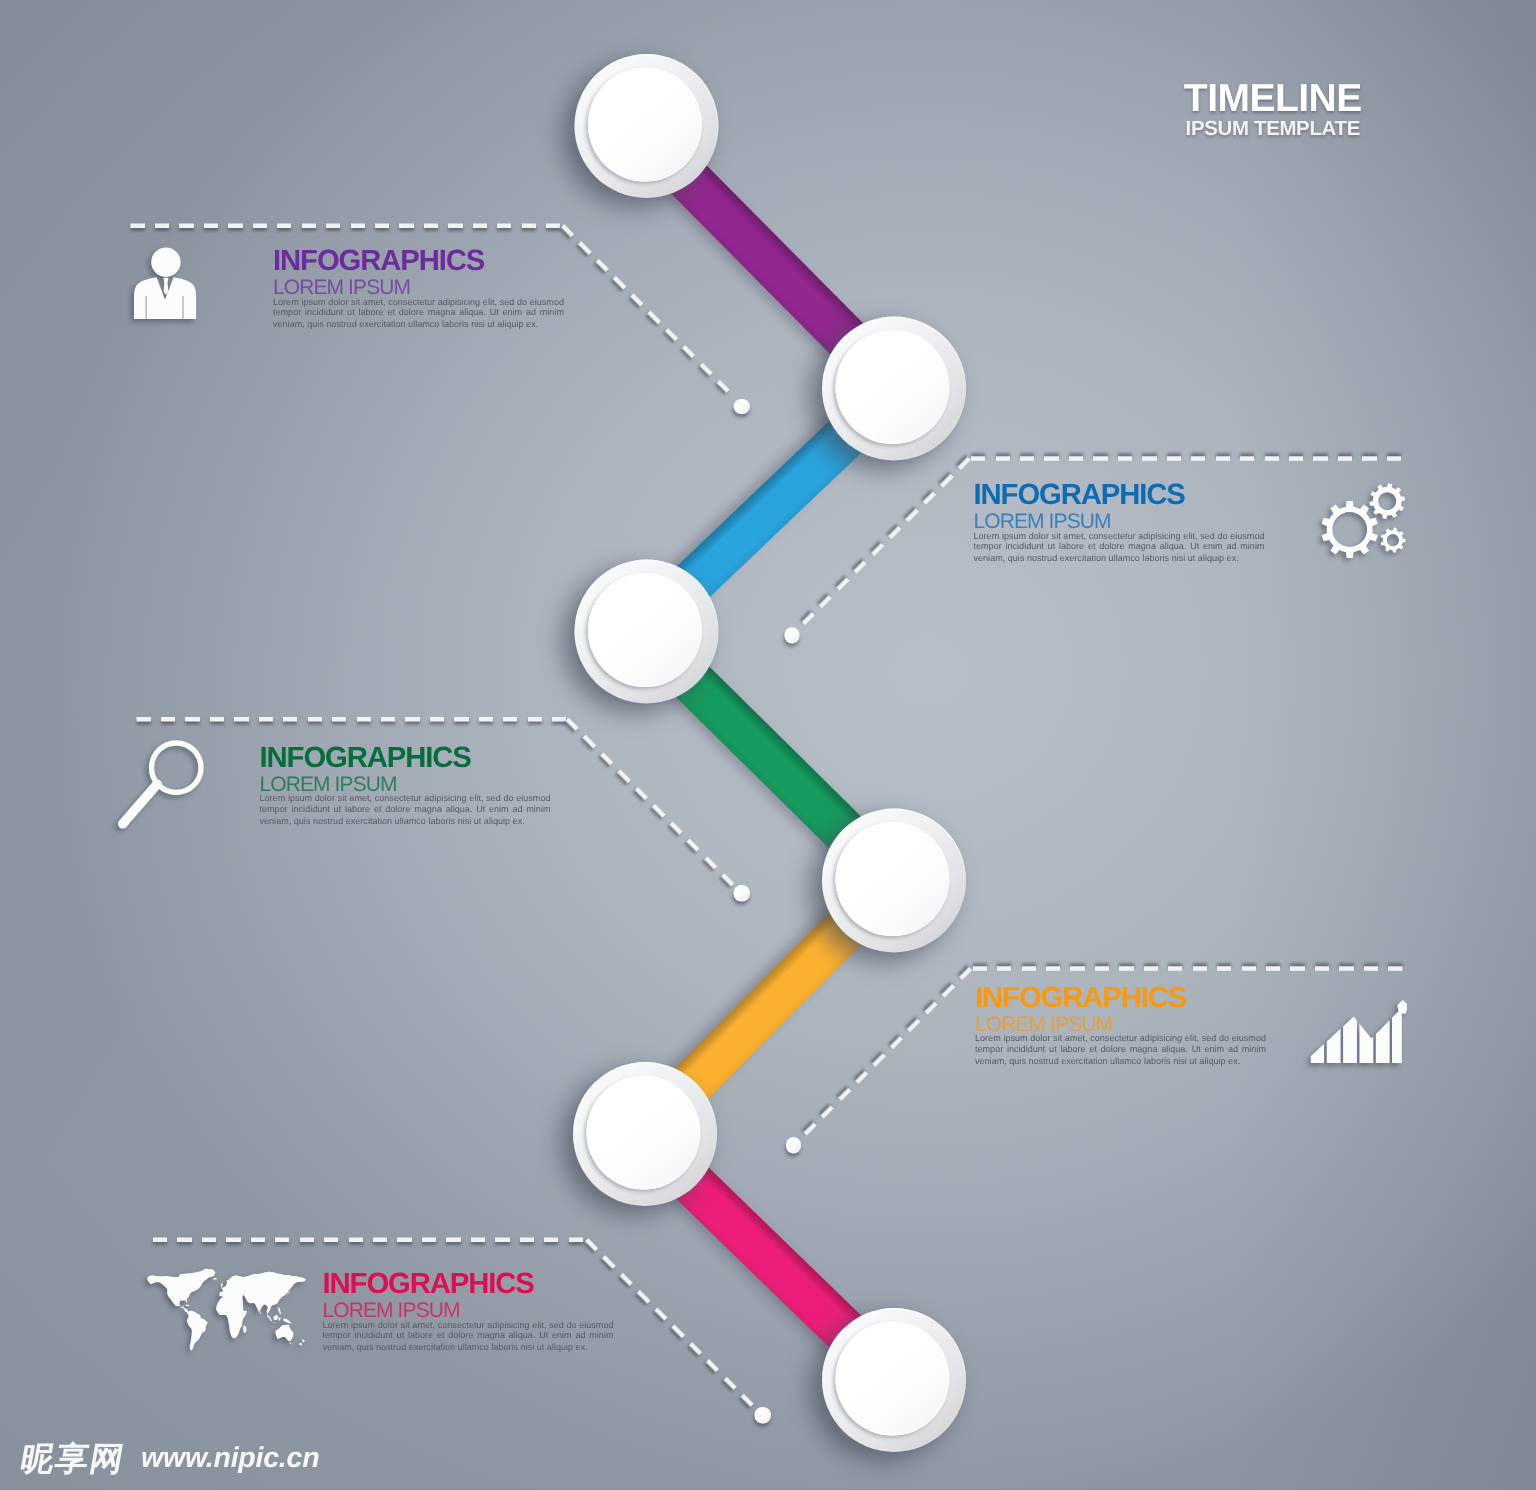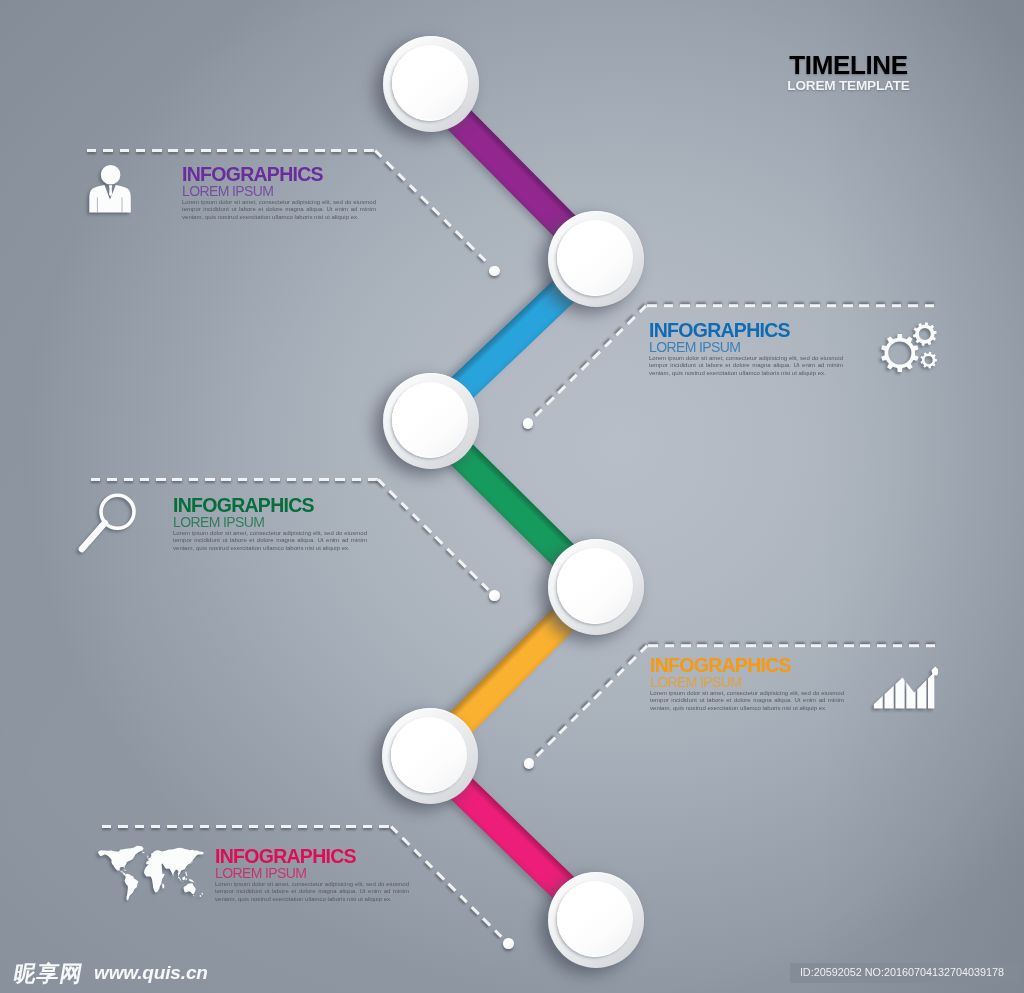--- a/index.html
+++ b/index.html
@@ -45,21 +45,21 @@
   .tb{position:absolute;}
   .tb .h1{font-size:19.5px;font-weight:bold;letter-spacing:-0.72px;line-height:19px;
           white-space:nowrap;}
   .tb .h2{font-size:14px;font-weight:normal;line-height:14px;opacity:.72;
           letter-spacing:-0.6px;white-space:nowrap;}
   .tb .p{font-size:6.05px;line-height:7.3px;color:#555b64;width:194px;margin-top:1px;
          text-align:justify;letter-spacing:0px;}
 
   
   #title{position:absolute;left:740px;top:53px;}
-  #title .t1{font-size:26px;font-weight:bold;color:#000000;letter-spacing:-0.35px;line-height:25px;
+  #title .t1{font-size:26px;font-weight:bold;color:#ffffff;letter-spacing:-0.35px;line-height:25px;
       text-align:center;width:217px;
       text-shadow:0 1px 2px rgba(56,63,74,.45);}
   #title .t2row{line-height:21px;white-space:nowrap;}
   #title .t2{font-size:21px;font-weight:bold;color:#e0256d;letter-spacing:-0.85px;}
   #title .t2s{font-size:8.5px;font-weight:bold;color:#eef0f2;letter-spacing:0.1px;
       position:relative;top:-3px;margin-left:3px;}
   #title .t3{font-size:13.6px;font-weight:bold;color:#f2f3f5;letter-spacing:-0.2px;line-height:15px;
       text-align:center;width:217px;
       text-shadow:0 1px 2px rgba(56,63,74,.4);}
 
@@ -247,21 +247,20 @@
         <path d="M98.5 26.7 L99.6 24.4 L100.2 21.2 L98.5 20.4 L97.9 22.8 L97.9 25.9 Z"></path>
         <path d="M87.1 15.7 L90.7 15.7 L93.1 14.9 L90.7 13.8 L87.7 14.1 Z"></path>
         <path d="M50.7 48.7 L54.9 48.7 L57.3 50.3 L53.7 50.3 L51.3 49.5 Z"></path>
         <path d="M149.2 61.3 L150.4 60.1 L149.8 58.5 L148.9 59.7 Z"></path>
       </g>
     </svg>
   </div>
 
   <div id="title">
     <div class="t1">TIMELINE</div>
-    <div class="t3">LOREM TEMPLATE</div>
+    <div class="t3">IPSUM TEMPLATE</div>
   </div>
 
   <div id="wm">
     <span class="cn">昵享网</span>
-    <span class="url">www.quis.cn</span>
-  </div>
-  <div id="idbar">ID:20592052 NO:20160704132704039178</div>
+    <span class="url">www.nipic.cn</span>
+  </div>
 </div>
 
 </body></html>

